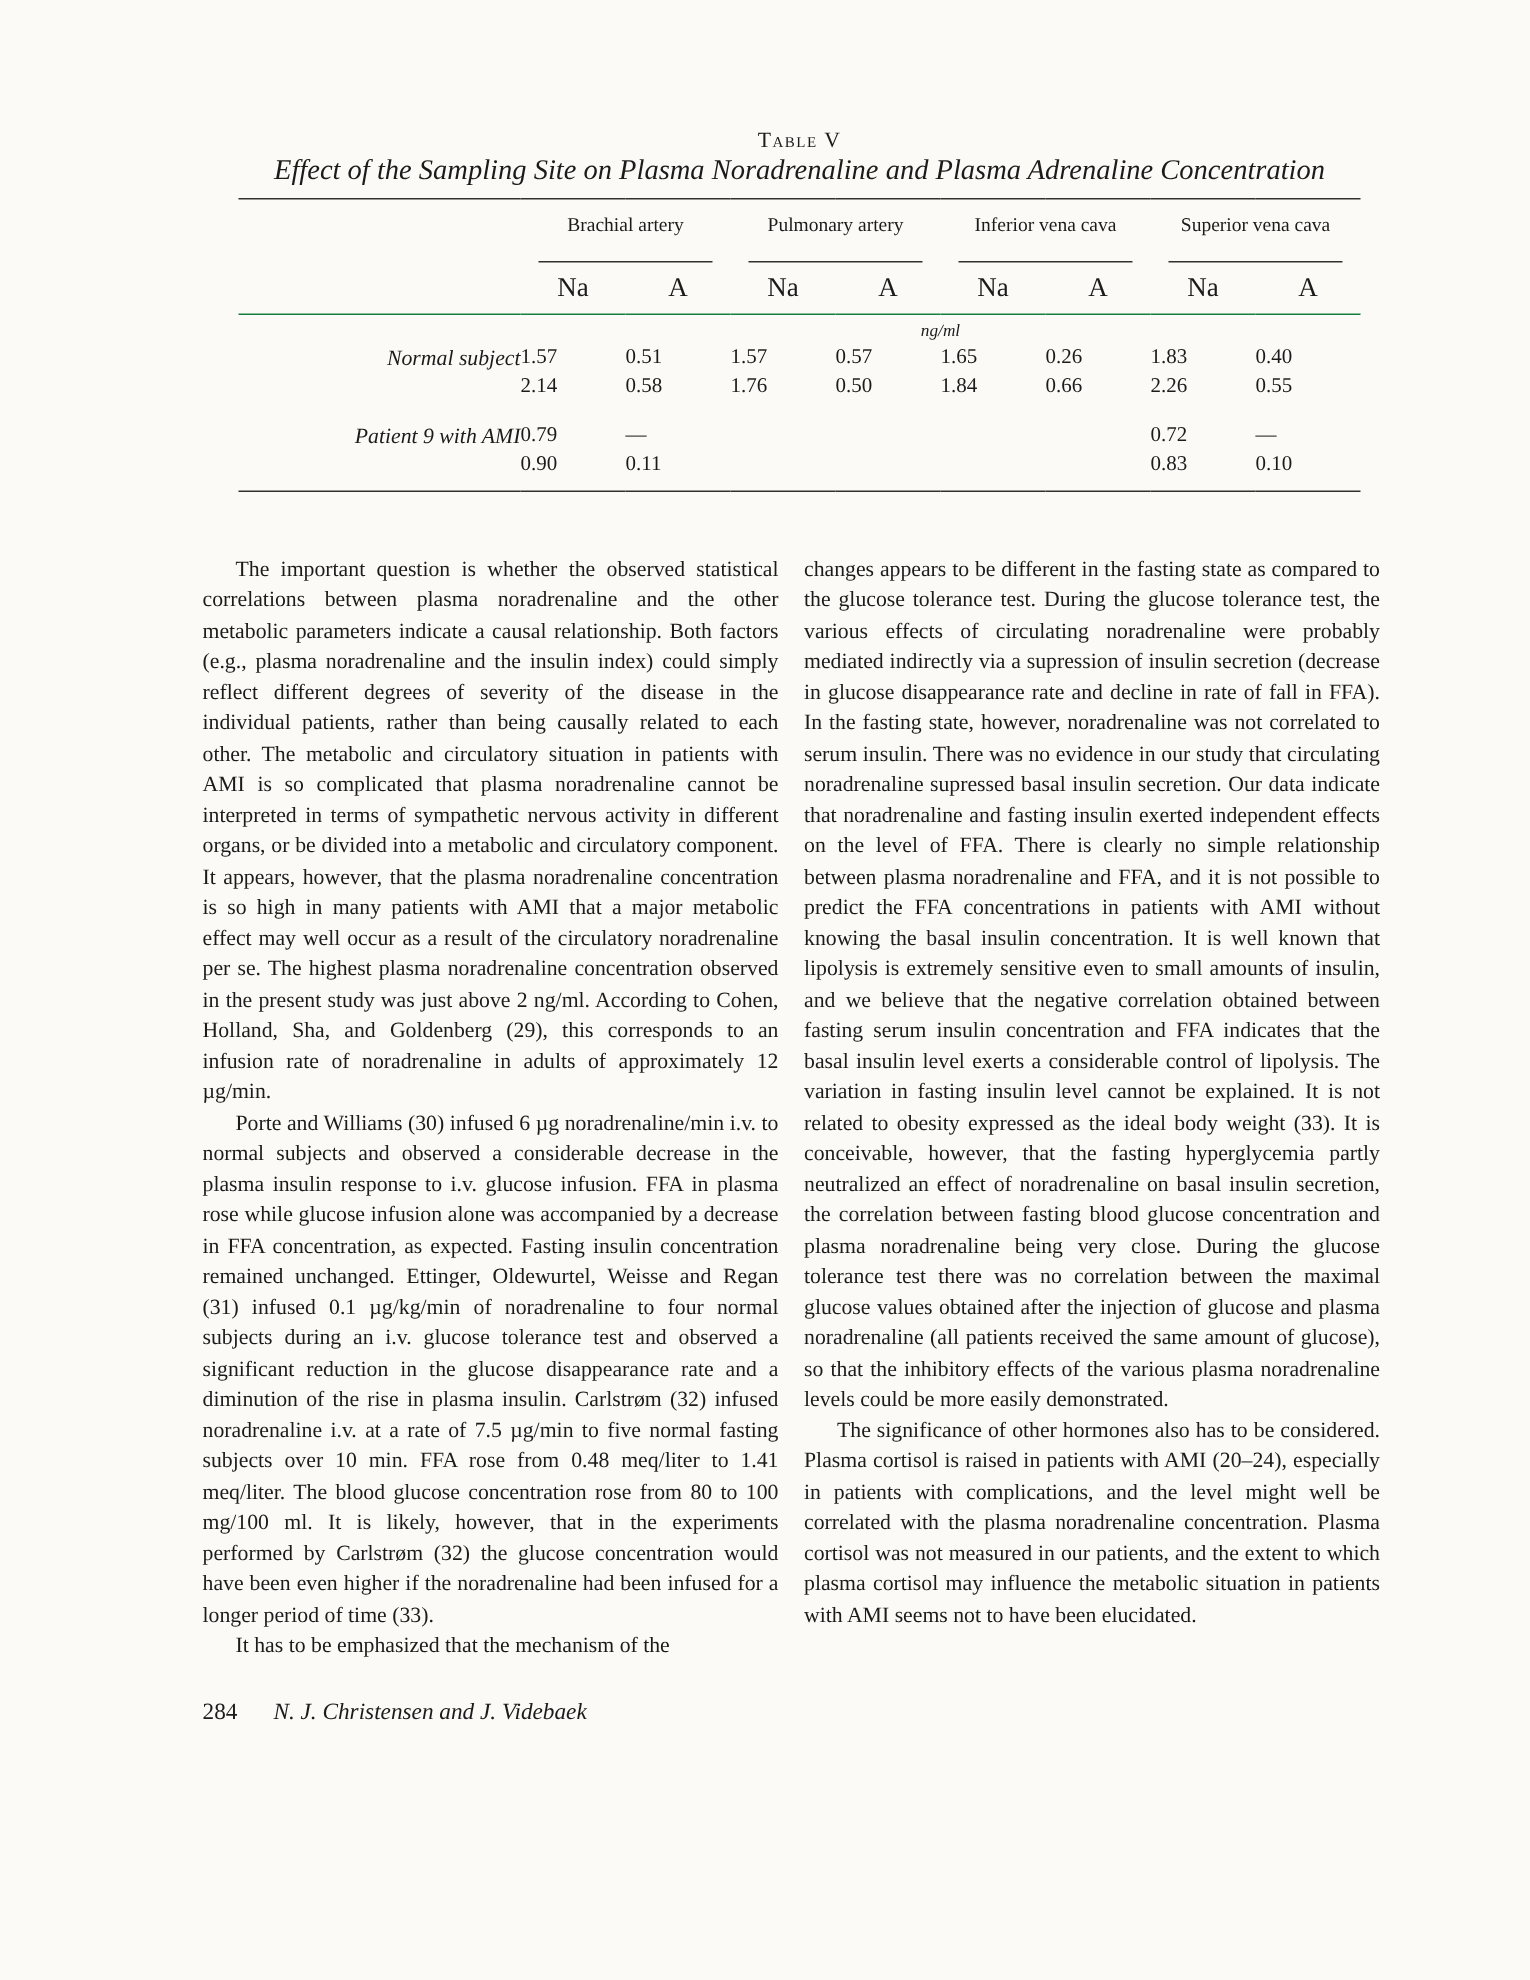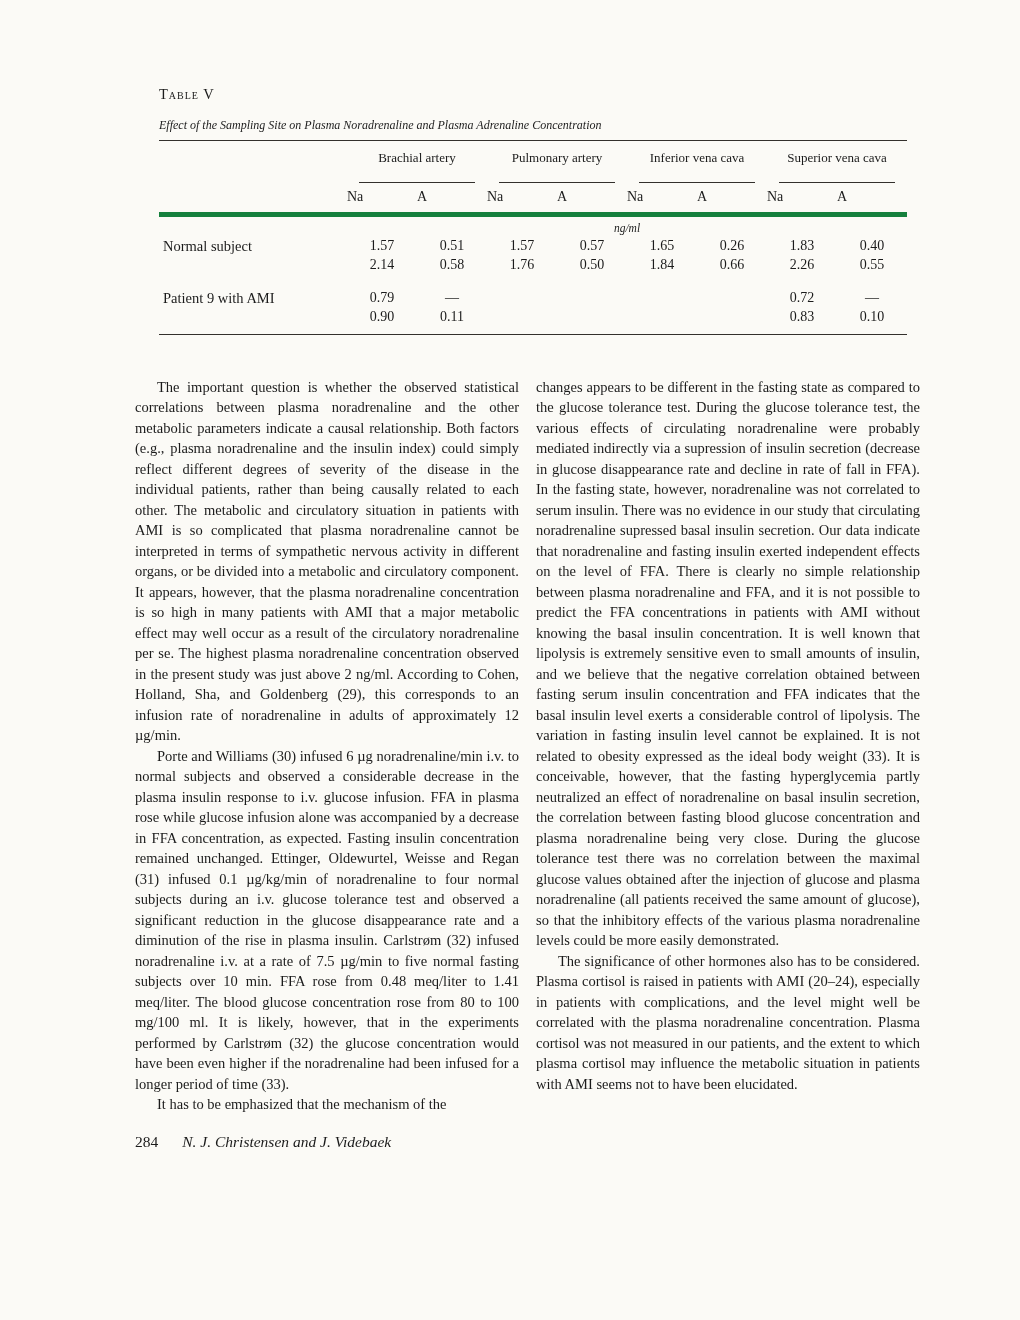--- a/index.html
+++ b/index.html
@@ -10,63 +10,66 @@
     color:#1b1b1b;
     font-family:"Liberation Serif", serif;
     position:relative;
     overflow:hidden;
   }
   .page { position:absolute; inset:0; padding:86px 100px 0 135px; }
 
   
   .table-section { width:748px; margin-left:24px; margin-bottom:42px; }
   .table-label {
+    text-align:center;
     font-variant:small-caps;
     font-size:14.5px;
     letter-spacing:1px;
   }
   .table-caption {
+    text-align:center;
     font-style:italic;
-    font-size:12px;
-    margin-top:15px;
+    font-size:19px;
+    margin-top:0;
     margin-bottom:7px;
   }
   table.data-table {
     width:100%;
     border-collapse:collapse;
     border-top:1px solid #33302c;
     border-bottom:1px solid #33302c;
   }
   table.data-table th { font-weight:normal; }
   tr.groups th.group { padding:9px 12px 0 12px; }
   tr.groups .group-line {
     border-bottom:1px solid #33302c;
     padding-bottom:16px;
     text-align:center;
     font-size:13px;
   }
   tr.subs th {
     padding:6px 0 7px 0;
-    text-align:left;
-    font-size:14px;
-    border-bottom:5px solid #15803d;
+    text-align:center;
+    font-size:18px;
+    border-bottom:1px solid #15803d;
   }
   td.unit-lab { padding:0; }
   td.unit {
     text-align:center;
     font-style:italic;
     font-size:11.5px;
     padding:5px 0 2px 0;
   }
-  tbody td.val { text-align:center; font-size:14px; padding:1.5px 0; }
+  tbody td.val { text-align:left; font-size:14px; padding:1.5px 0; }
   tbody td.row-label {
-    text-align:left;
+    text-align:right;
     vertical-align:top;
     font-size:14.5px;
     padding:1.5px 0 0 4px;
+    font-style:italic;
   }
   tr.spacer td { height:14px; }
   tr.endpad td { height:8px; }
 
   
   .columns { display:flex; gap:17px; }
   .col {
     width:385px;
     font-size:14.5px;
     line-height:20.5px;

